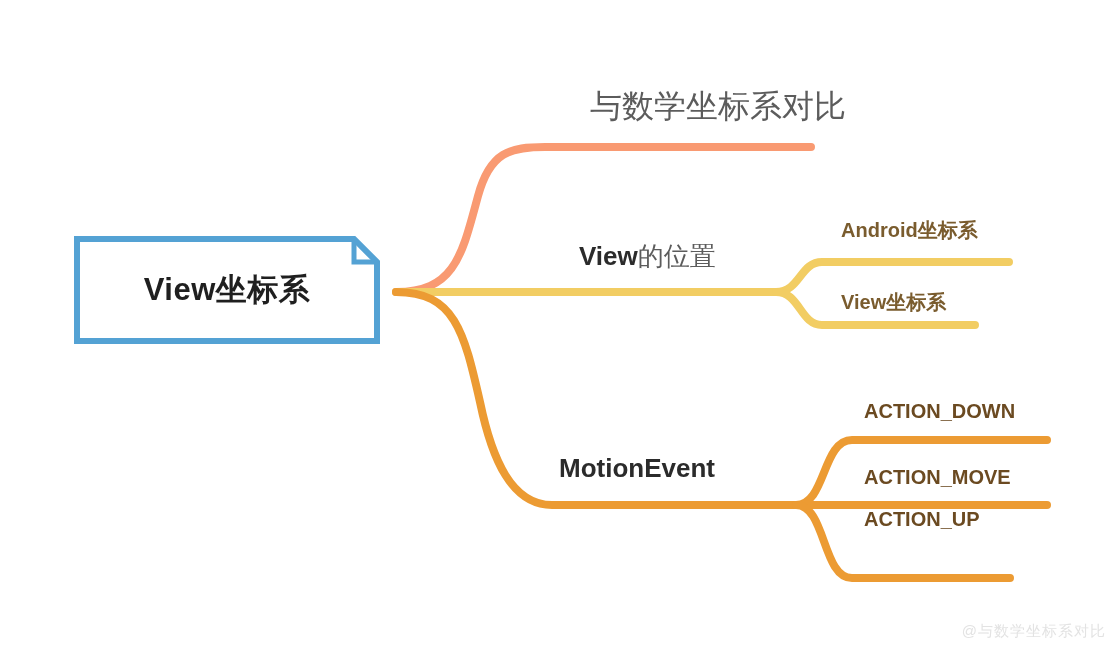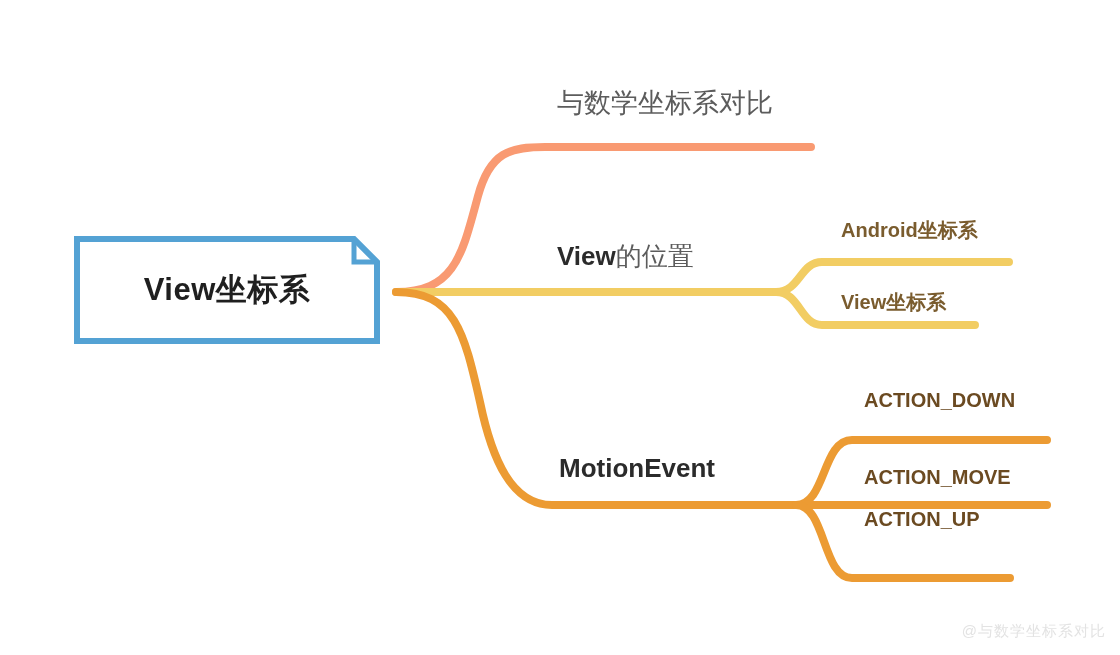--- a/index.html
+++ b/index.html
@@ -63,23 +63,24 @@
   }
   .lvl1 .strong {
     font-weight: bold;
     color: #2b2b2b;
   }
   .lvl1 .thin {
     font-weight: normal;
     color: #5c5c5c;
   }
   .lvl1-thinall {
-    font-size: 27px;
+    font-size: 32px;
     font-weight: normal;
     color: #5c5c5c;
+    margin-left: 33px;
   }
   .lvl2 {
     font-size: 20px;
     font-weight: bold;
     color: #7a5c2e;
   }
   .lvl2.brown-strong {
     color: #6b4a21;
   }
 
@@ -135,33 +136,33 @@
   <div class="root-node">
     <svg width="306" height="108" viewBox="0 0 306 108" xmlns="http://www.w3.org/2000/svg">
       <path d="M 3 3 L 280 3 L 303 26 L 303 105 L 3 105 Z" fill="#ffffff" stroke="#54a2d4" stroke-width="6" stroke-linejoin="miter"></path>
       <path d="M 280 4 L 280 26 L 302 26" fill="none" stroke="#54a2d4" stroke-width="5"></path>
     </svg>
     <div class="root-label">View坐标系</div>
   </div>
 
   <div class="node-label lvl1-thinall" style="left:557px; top:90px;">与数学坐标系对比</div>
 
-  <div class="node-label lvl1" style="left:557px; top:243px;text-align:center;">
+  <div class="node-label lvl1" style="left:579px; top:243px;text-align:center;">
     <span class="strong">View</span><span class="thin">的位置</span>
   </div>
 
   <div class="node-label lvl1" style="left:559px; top:455px;">
     <span class="strong">MotionEvent</span>
   </div>
 
   <div class="node-label lvl2" style="left:841px; top:220px;">Android坐标系</div>
 
   <div class="node-label lvl2" style="left:841px; top:292px;">View坐标系</div>
 
-  <div class="node-label lvl2 brown-strong" style="left:864px; top:390px;">ACTION_DOWN</div>
+  <div class="node-label lvl2 brown-strong" style="left:864px; top:401px;">ACTION_DOWN</div>
 
   <div class="node-label lvl2 brown-strong" style="left:864px; top:467px;">ACTION_MOVE</div>
 
   <div class="node-label lvl2 brown-strong" style="left:864px; top:509px;">ACTION_UP</div>
 
   <div class="watermark">@与数学坐标系对比</div>
 
 </div>
 
 </body></html>

